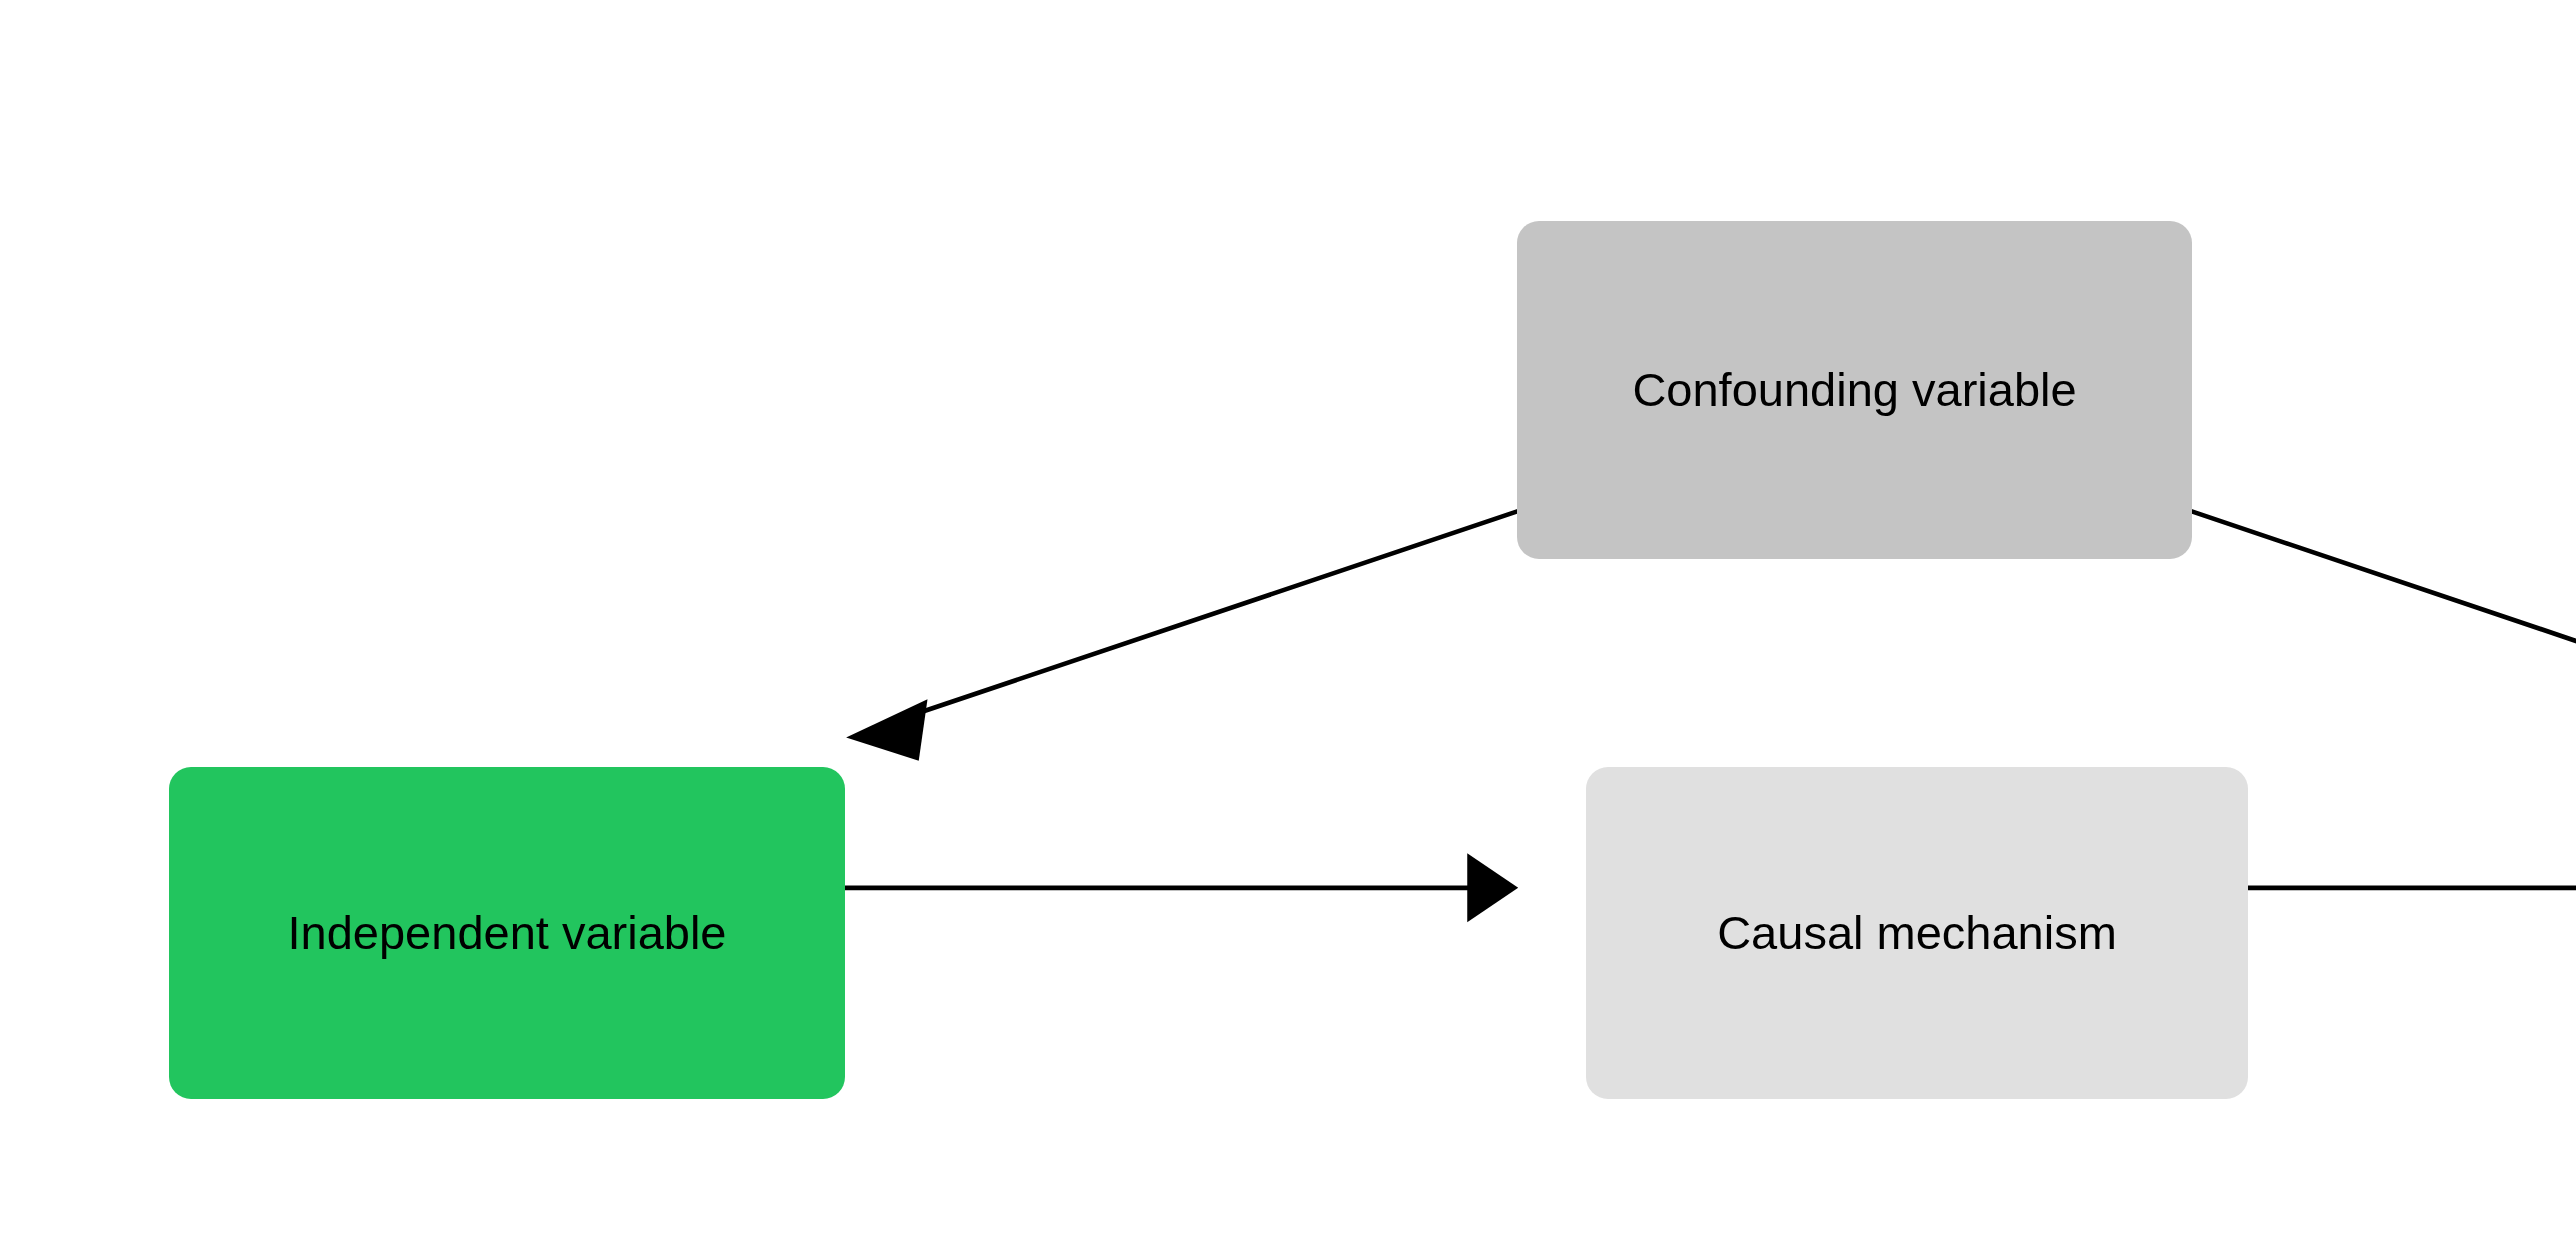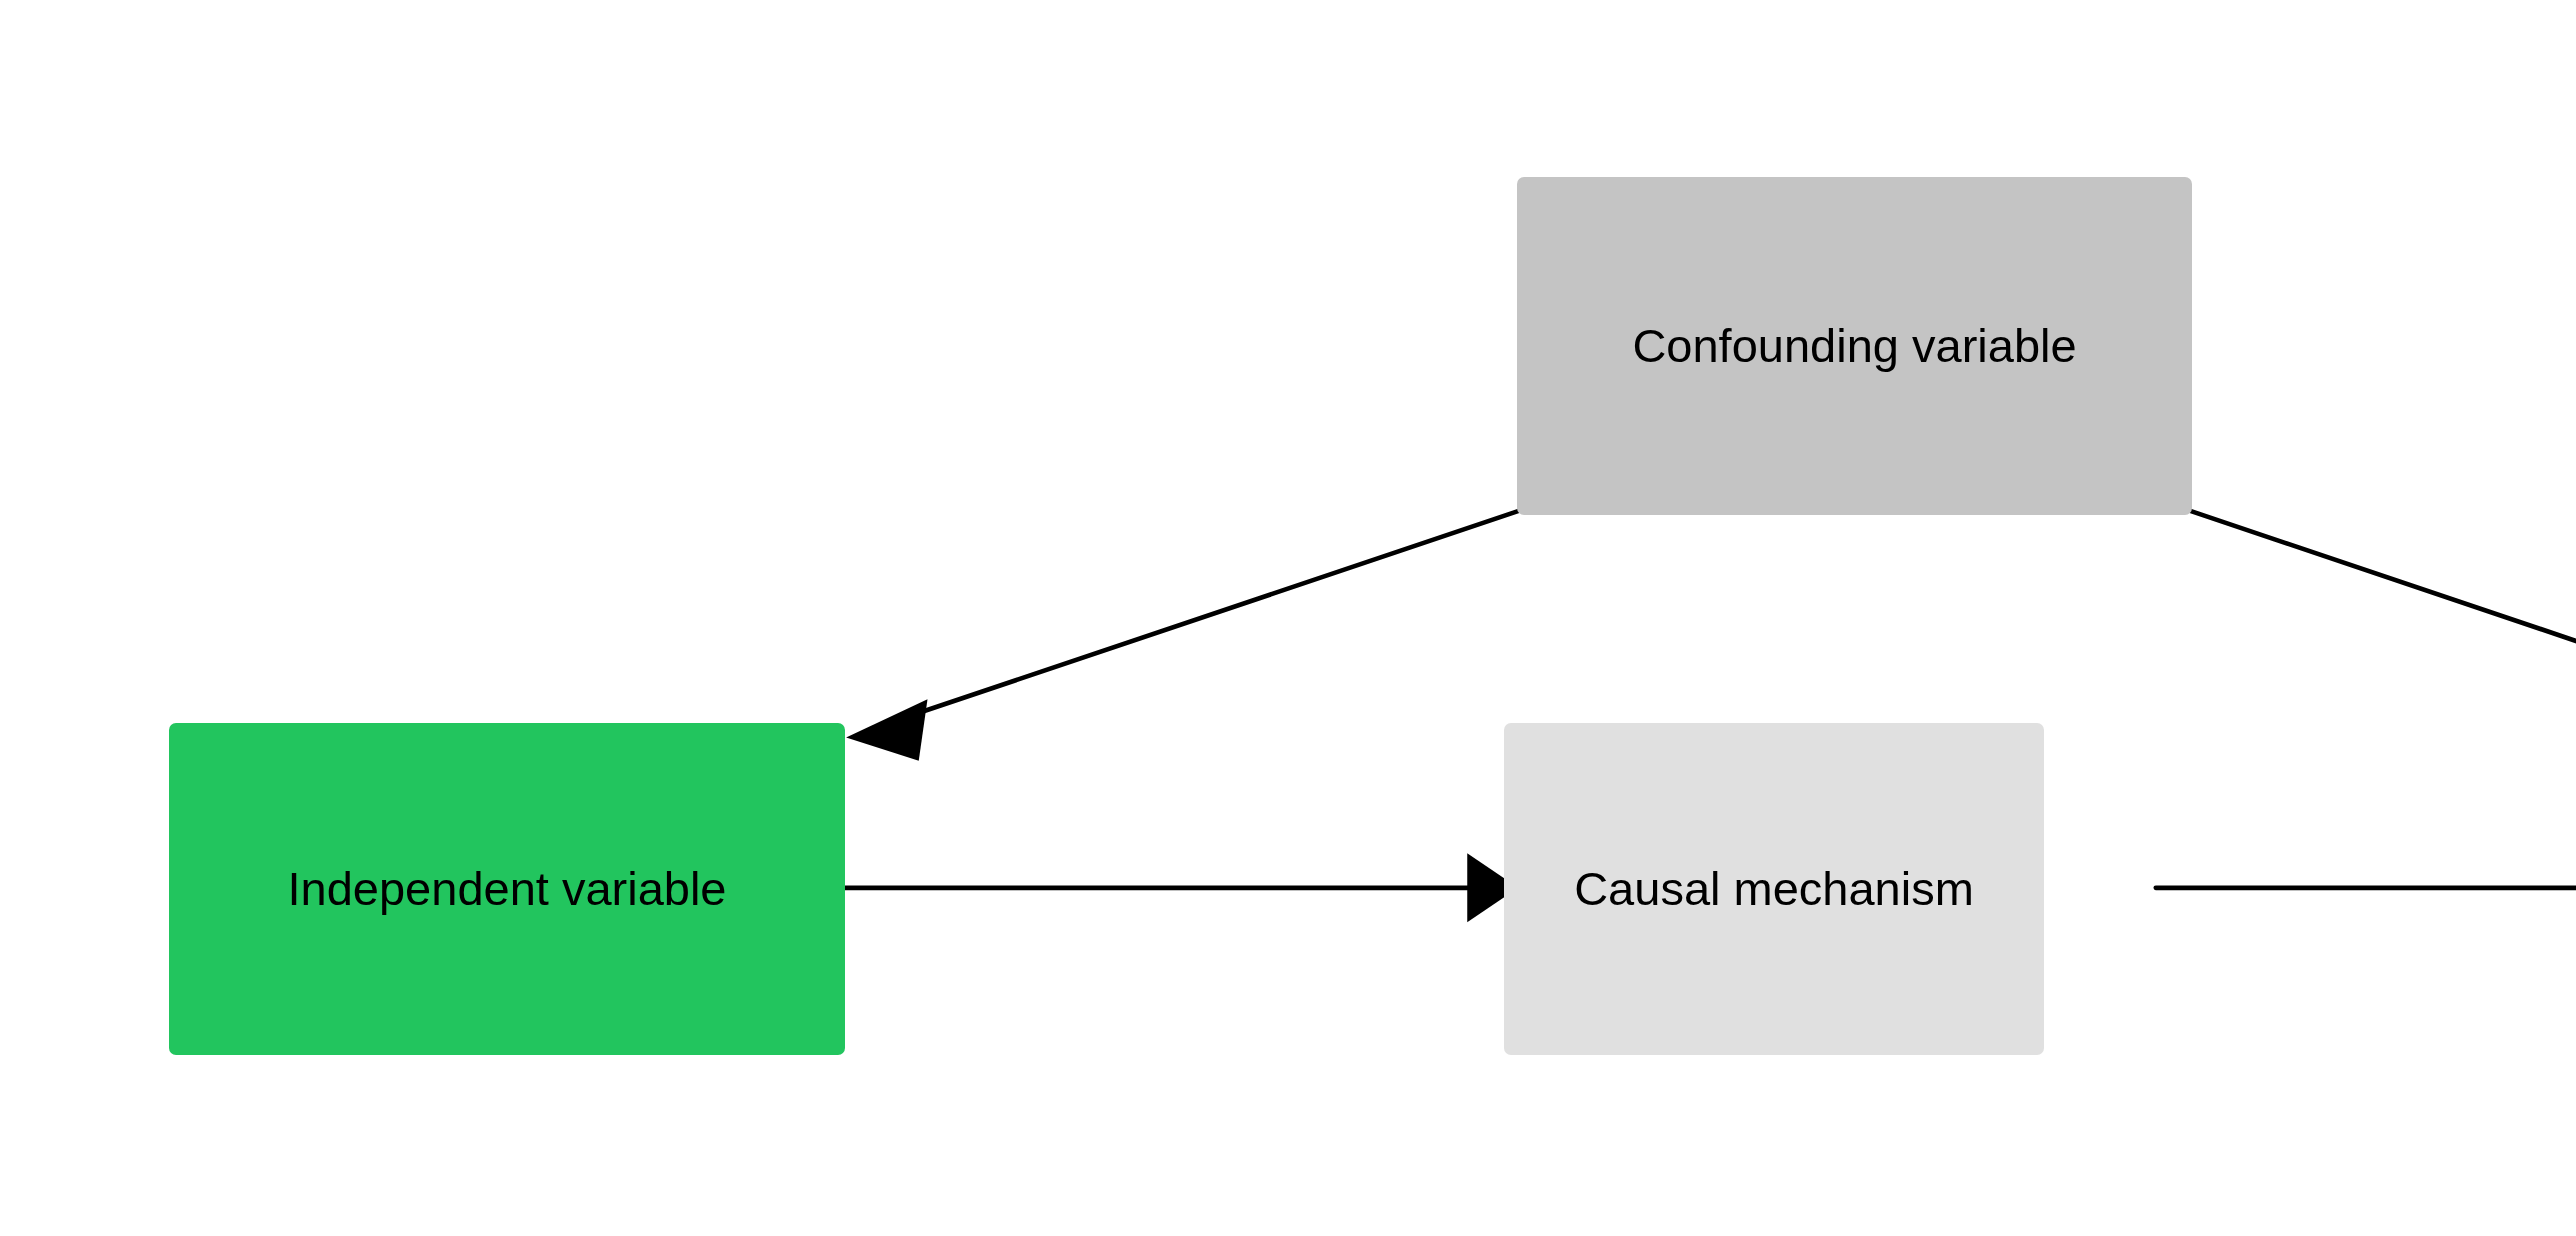--- a/index.html
+++ b/index.html
@@ -18,44 +18,45 @@
   #edges {
     position: absolute;
     left: 0;
     top: 0;
     width: 3709px;
     height: 1236px;
   }
   .node {
     position: absolute;
     box-sizing: border-box;
-    border-radius: 7px;
+    border-radius: 22px;
     display: flex;
     align-items: center;
     justify-content: center;
     text-align: center;
+    margin-top: 44px;
   }
   .node-label {
     font-family: "Liberation Sans", sans-serif;
     font-size: 47px;
     font-weight: 400;
     color: #000000;
     line-height: 1.1;
     letter-spacing: 0px;
     white-space: nowrap;
   }
   
   #node-confounding {
     left: 1517px;  top: 177px;   width: 675px; height: 338px;
   }
   #node-independent {
     left: 169px;   top: 723px;  width: 676px; height: 332px;
   }
   #node-causal {
-    left: 1504px;  top: 723px;  width: 540px; height: 332px;
+    left: 1586px;  top: 723px;  width: 662px; height: 332px;
   }
 </style>
 </head>
 <body style="background: rgb(255, 255, 255);">
 
 <div id="canvas" style="background: rgb(255, 255, 255);">
 
   <svg id="edges" viewBox="0 0 7200 2400" width="3709" height="1236" xmlns="http://www.w3.org/2000/svg">
 
     <g>

